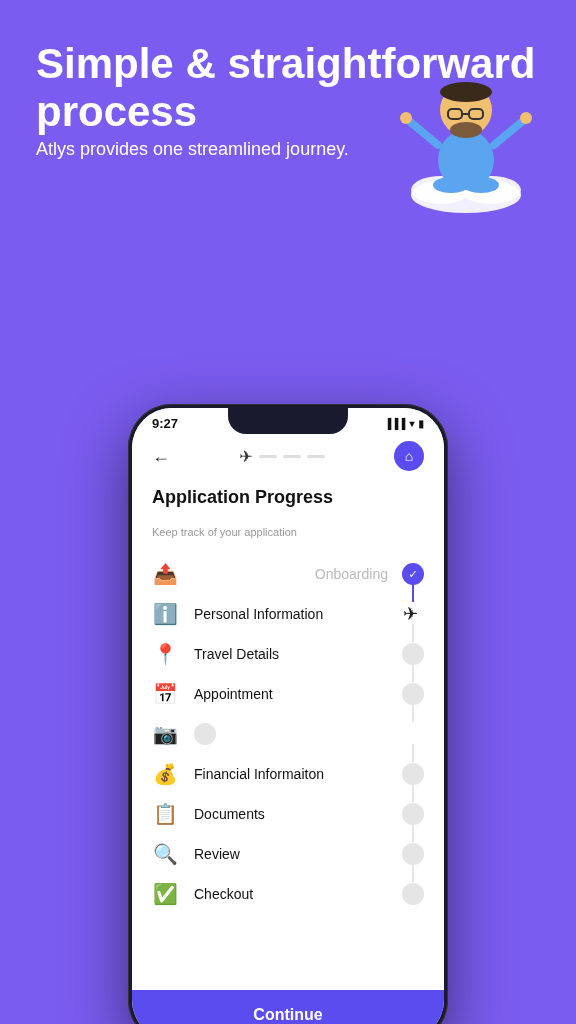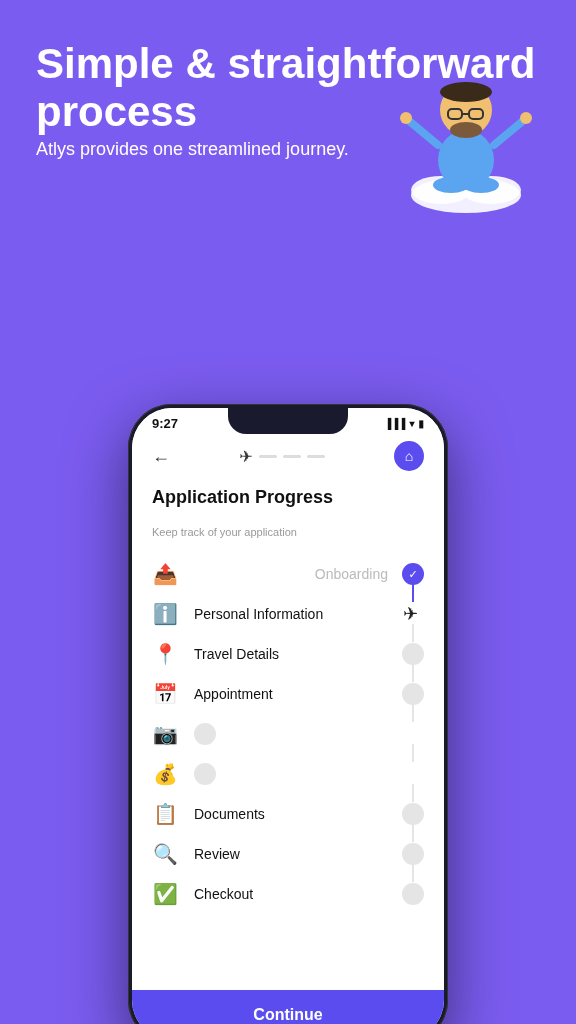--- a/index.html
+++ b/index.html
@@ -371,20 +371,21 @@
             <div class="item-status status-pending"></div>
           </div>
           <div class="progress-item">
             <div class="connector"></div>
             <span class="item-icon">📷</span>
             <div class="item-status status-pending"></div>
           </div>
           <div class="progress-item">
             <div class="connector"></div>
             <span class="item-icon">💰</span>
+            <span class="item-label">Financial Informaiton</span>
             <div class="item-status status-pending"></div>
           </div>
           <div class="progress-item">
             <div class="connector"></div>
             <span class="item-icon">📋</span>
             <span class="item-label">Documents</span>
             <div class="item-status status-pending"></div>
           </div>
           <div class="progress-item">
             <div class="connector"></div>

